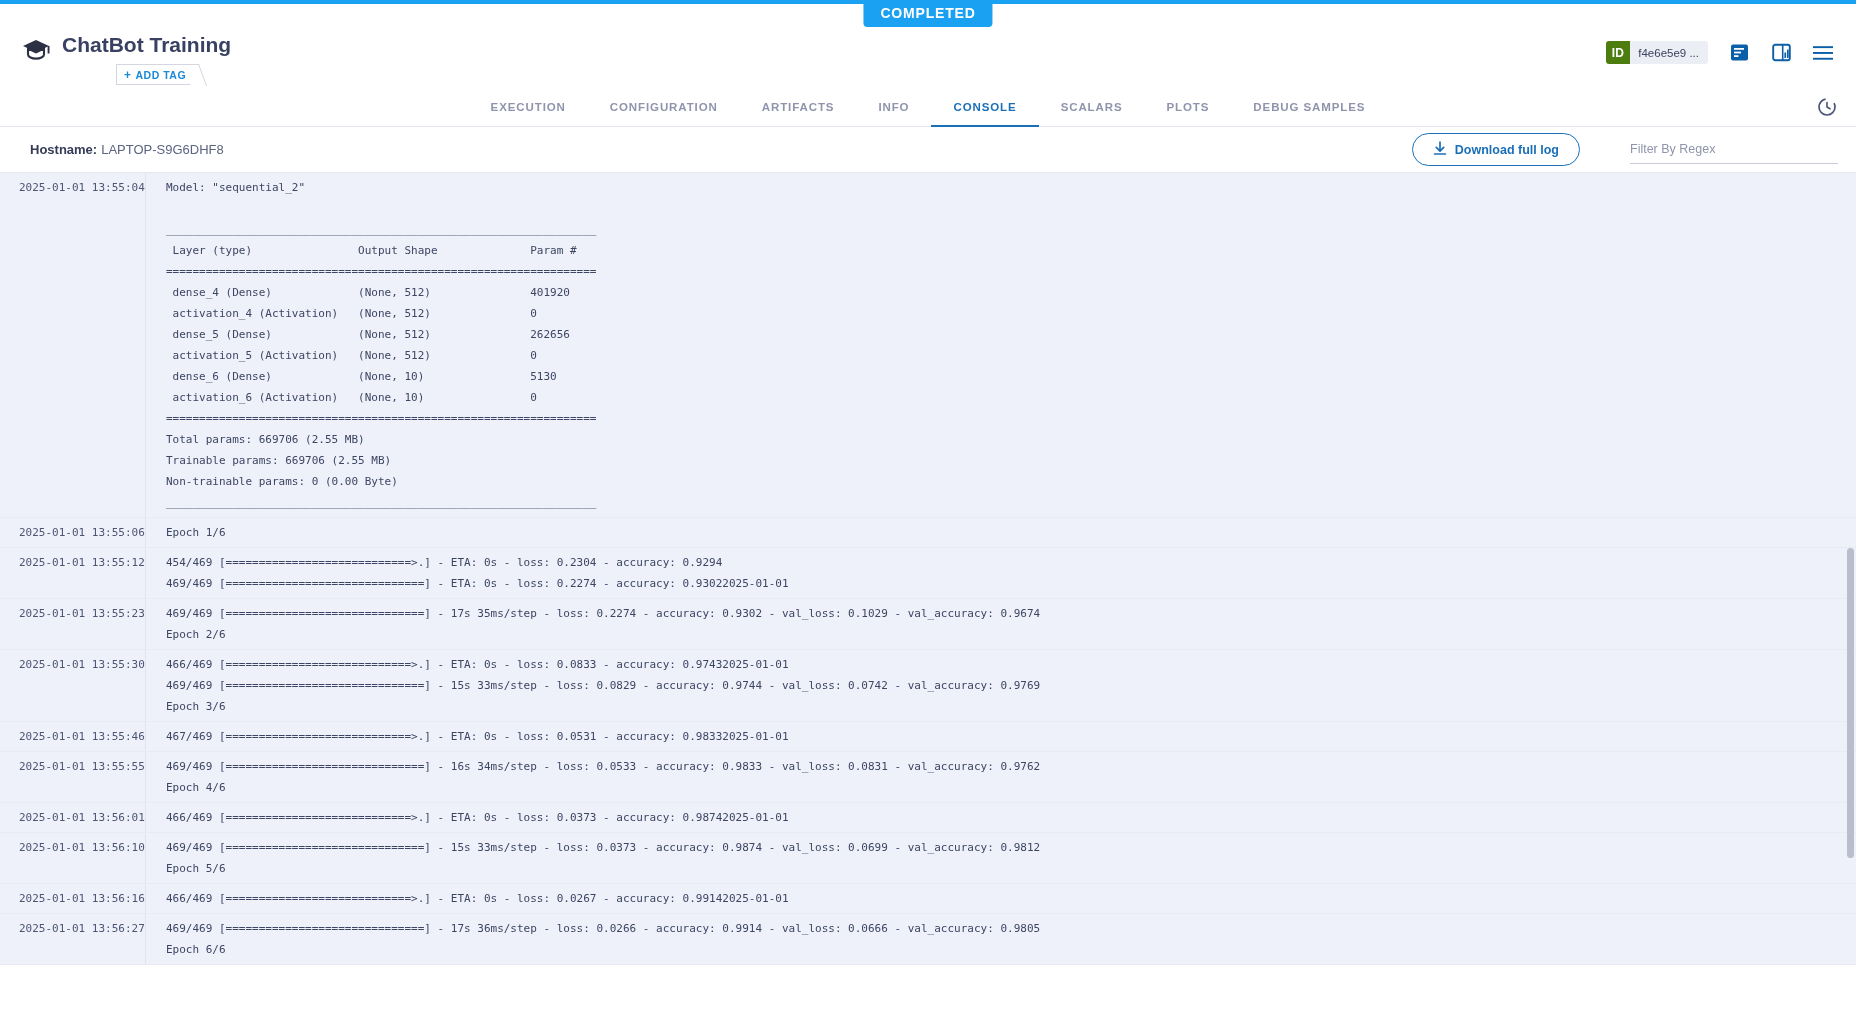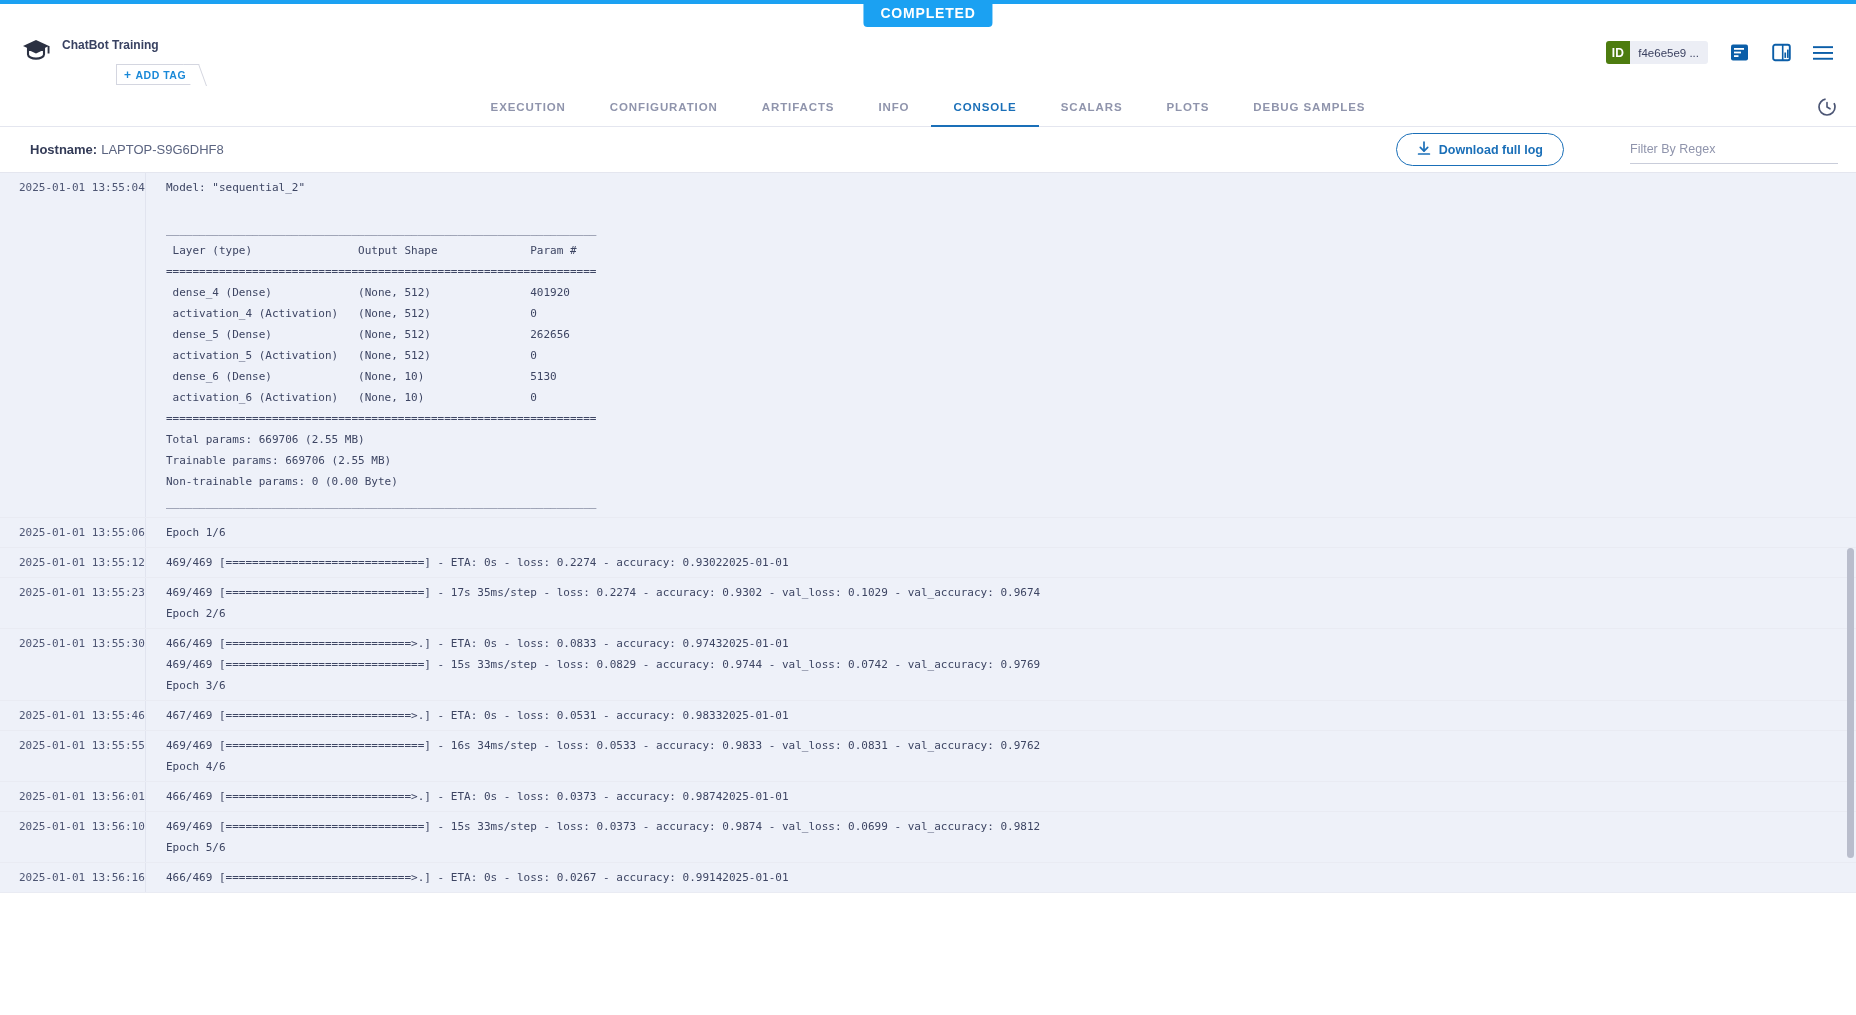--- a/index.html
+++ b/index.html
@@ -50,21 +50,21 @@
     padding-top: 7px;
   }
   .logo-icon {
     width: 28px; height: 28px;
     margin-right: 12px;
     flex: 0 0 auto;
     margin-top: 2px;
   }
   .title-block { display: flex; flex-direction: column; }
   .exp-title {
-    font-size: 12px;
+    font-size: 21px;
     color: #384161;
     font-weight: bold;
     line-height: 22px;
     white-space: nowrap;
   }
   .add-tag-wrap { margin-top: 6px; margin-left: 46px; position: relative; }
   .add-tag {
     display: inline-flex;
     align-items: center;
     height: 21px;
@@ -178,21 +178,21 @@
     font-size: 13px;
     color: #45506e;
     white-space: nowrap;
   }
   .hostname b { font-weight: bold; color: #333b57; }
   .hostname span.val { color: #5b6480; margin-left: 4px; }
   .subbar-right {
     margin-left: auto;
     display: flex;
     align-items: center;
-    gap: 16px;
+    gap: 0;
   }
   .dl-btn {
     display: inline-flex;
     align-items: center;
     gap: 8px;
     height: 33px;
     padding: 0 20px;
     border: 1px solid #1a6fb8;
     border-radius: 17px;
     color: #1a6fb8;
@@ -391,20 +391,21 @@
       </div>
       <div class="log-row">
         <div class="ts">2025-01-01 13:55:06</div>
         <div class="msgs">
           <div class="msg">Epoch 1/6</div>
         </div>
       </div>
       <div class="log-row">
         <div class="ts">2025-01-01 13:55:12</div>
         <div class="msgs">
+          <div class="msg">454/469 [============================&gt;.] - ETA: 0s - loss: 0.2304 - accuracy: 0.9294</div>
           <div class="msg">469/469 [==============================] - ETA: 0s - loss: 0.2274 - accuracy: 0.93022025-01-01</div>
         </div>
       </div>
       <div class="log-row">
         <div class="ts">2025-01-01 13:55:23</div>
         <div class="msgs">
           <div class="msg">469/469 [==============================] - 17s 35ms/step - loss: 0.2274 - accuracy: 0.9302 - val_loss: 0.1029 - val_accuracy: 0.9674</div>
           <div class="msg">Epoch 2/6</div>
         </div>
       </div>
@@ -441,17 +442,24 @@
           <div class="msg">469/469 [==============================] - 15s 33ms/step - loss: 0.0373 - accuracy: 0.9874 - val_loss: 0.0699 - val_accuracy: 0.9812</div>
           <div class="msg">Epoch 5/6</div>
         </div>
       </div>
       <div class="log-row">
         <div class="ts">2025-01-01 13:56:16</div>
         <div class="msgs">
           <div class="msg">466/469 [============================&gt;.] - ETA: 0s - loss: 0.0267 - accuracy: 0.99142025-01-01</div>
         </div>
       </div>
+      <div class="log-row">
+        <div class="ts">2025-01-01 13:56:27</div>
+        <div class="msgs">
+          <div class="msg">469/469 [==============================] - 17s 36ms/step - loss: 0.0266 - accuracy: 0.9914 - val_loss: 0.0666 - val_accuracy: 0.9805</div>
+          <div class="msg">Epoch 6/6</div>
+        </div>
+      </div>
     </div>
   <div class="vscroll">
     <div class="thumb" style="top:375px;height:310px;"></div>
   </div>
 </div>
 
 </body></html>

